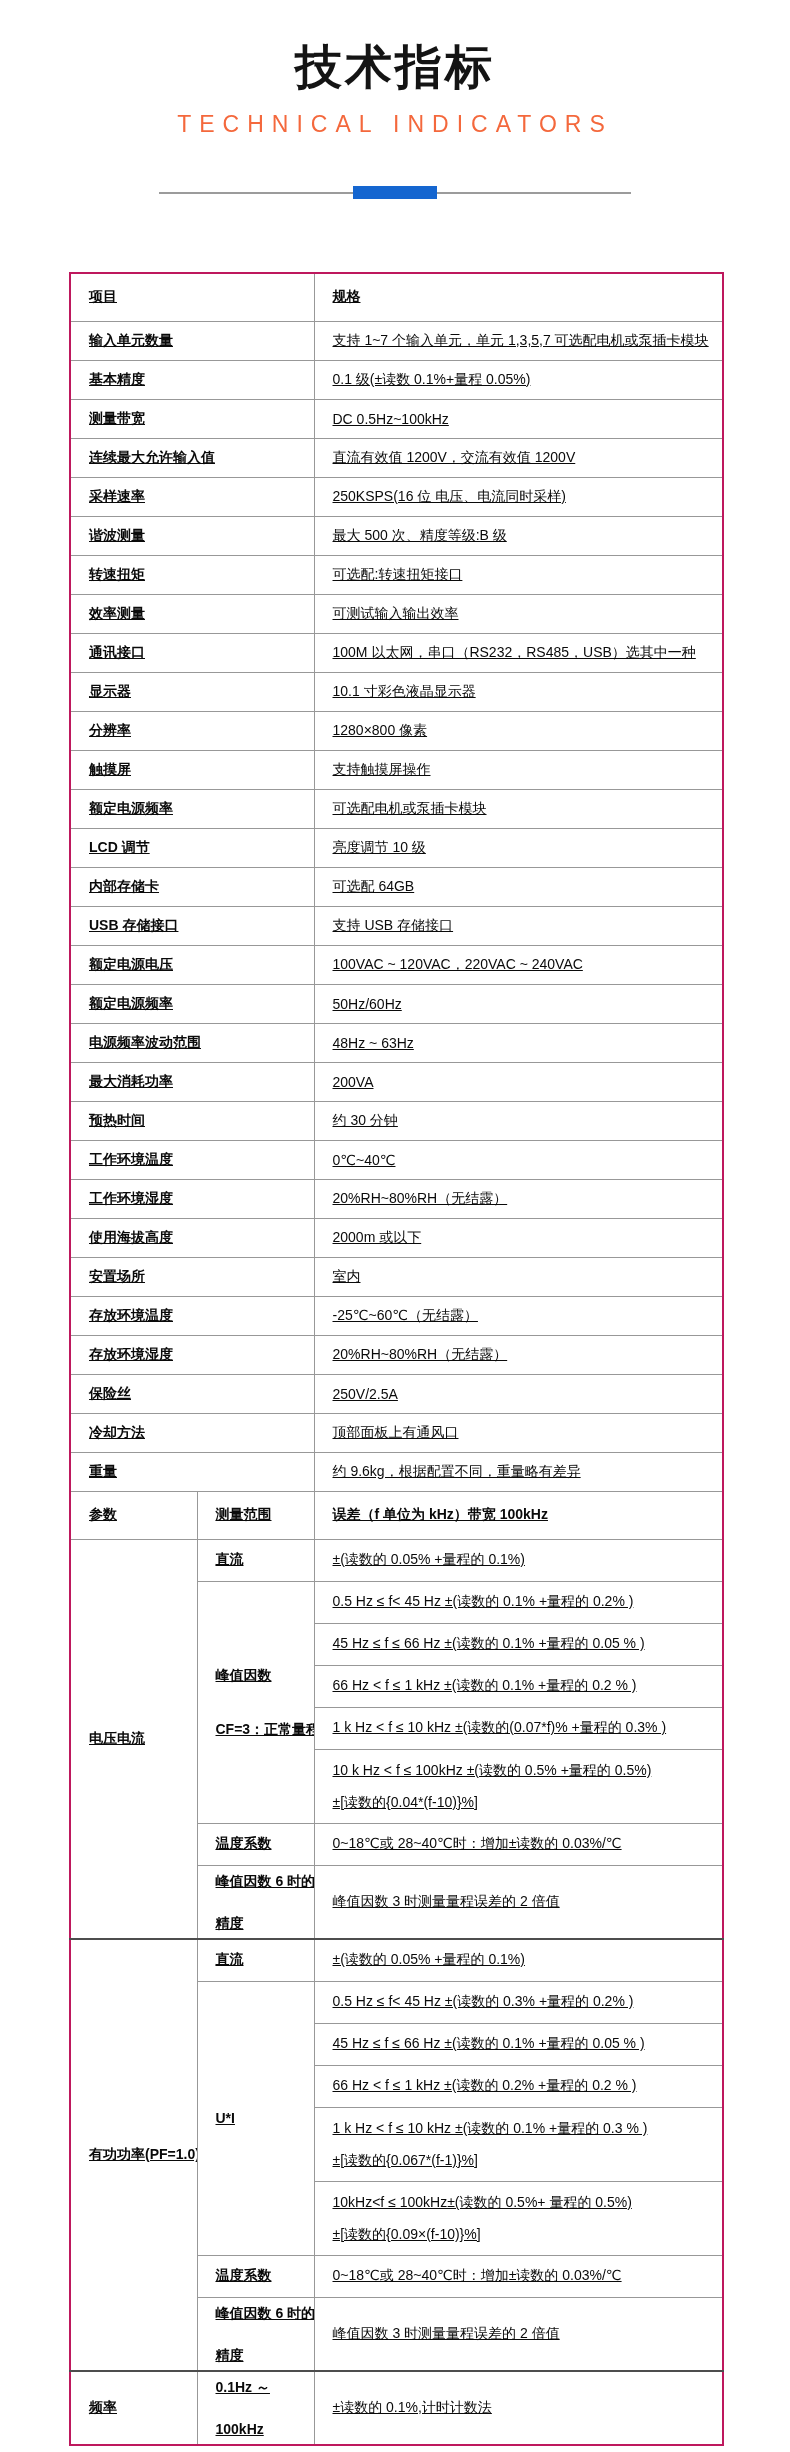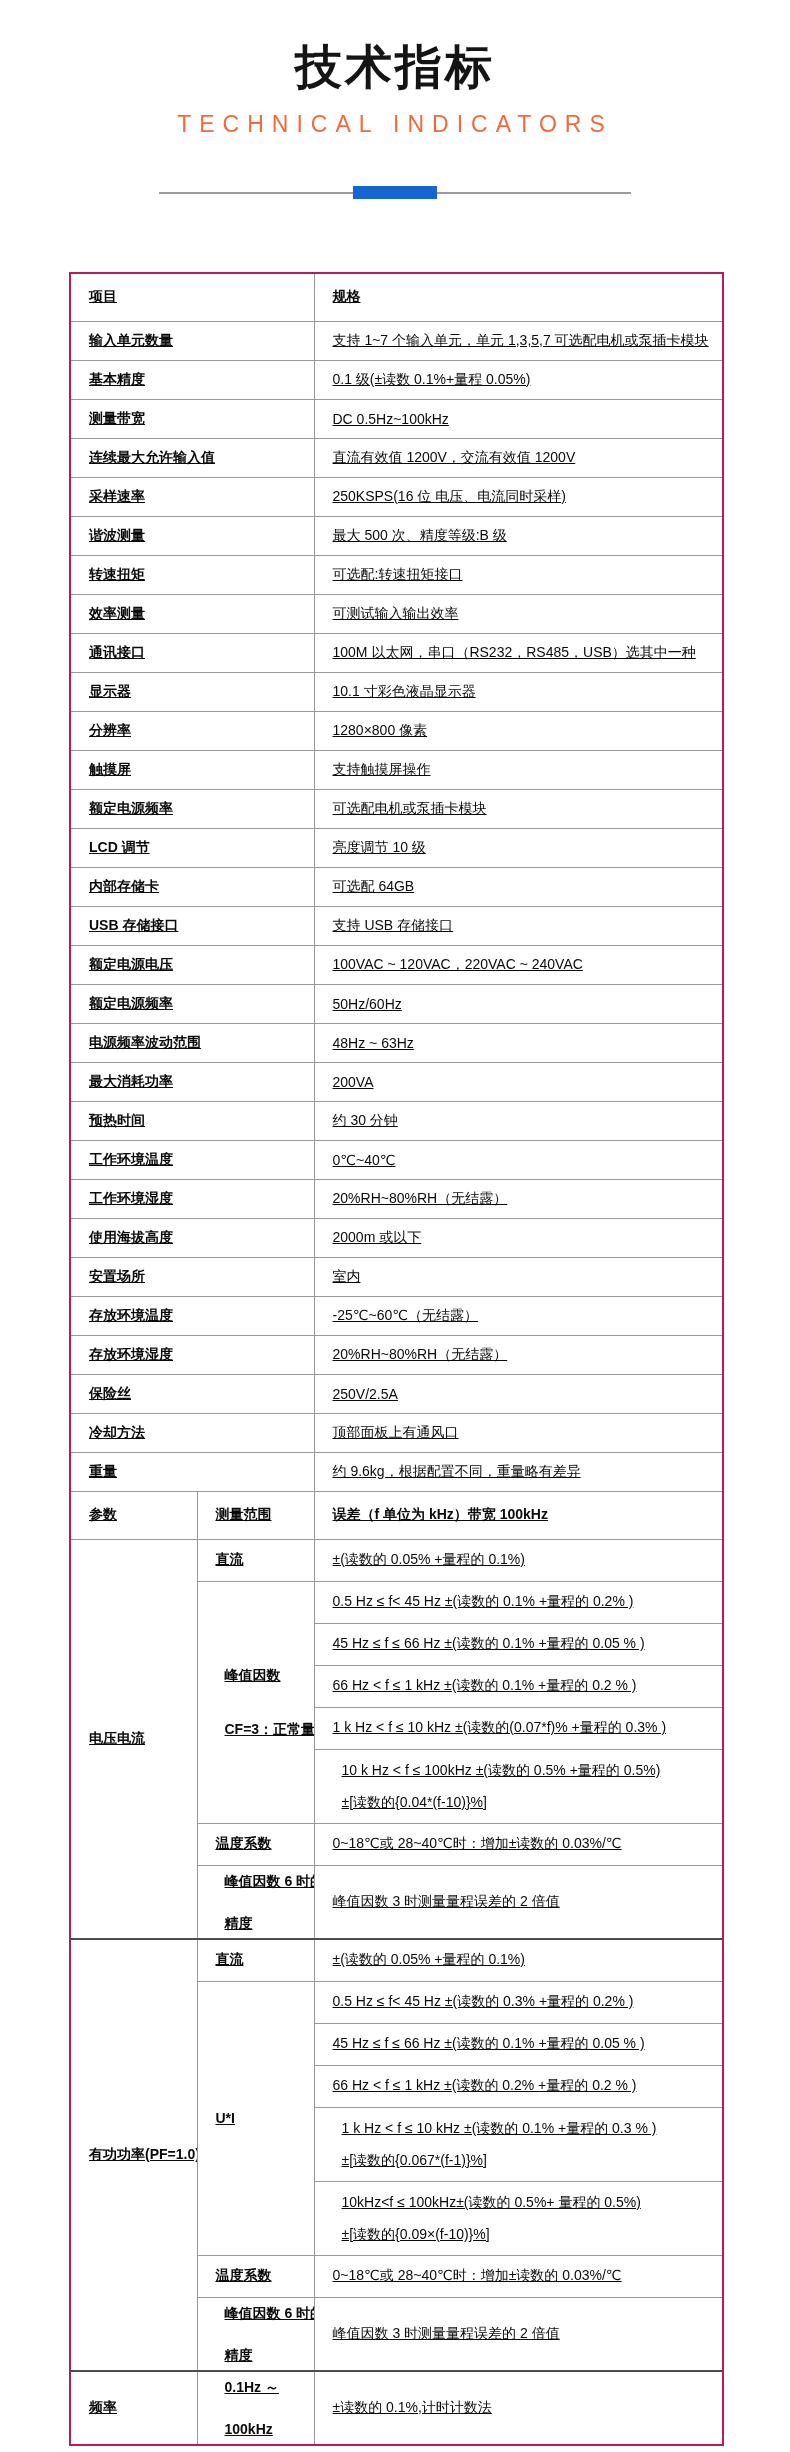--- a/index.html
+++ b/index.html
@@ -93,21 +93,21 @@
     font-weight: 700;
     font-size: 14.5px;
   }
   td.glabel {
     font-weight: 700;
     font-size: 14.5px;
   }
   tr.sep td {
     border-top: 2px solid #4d4d4d;
   }
-  .ln { line-height: 1.15; margin-left: 9px; }
+  .ln { line-height: 1.15; }
   .gap-md { margin-top: 16px; }
   .gap-lg { margin-top: 26px; }
   .gap-xl { margin-top: 38px; }
 </style>
 </head>
 <body>
 
 <div class="page">
 
   <h1 class="page-title">技术指标</h1>

